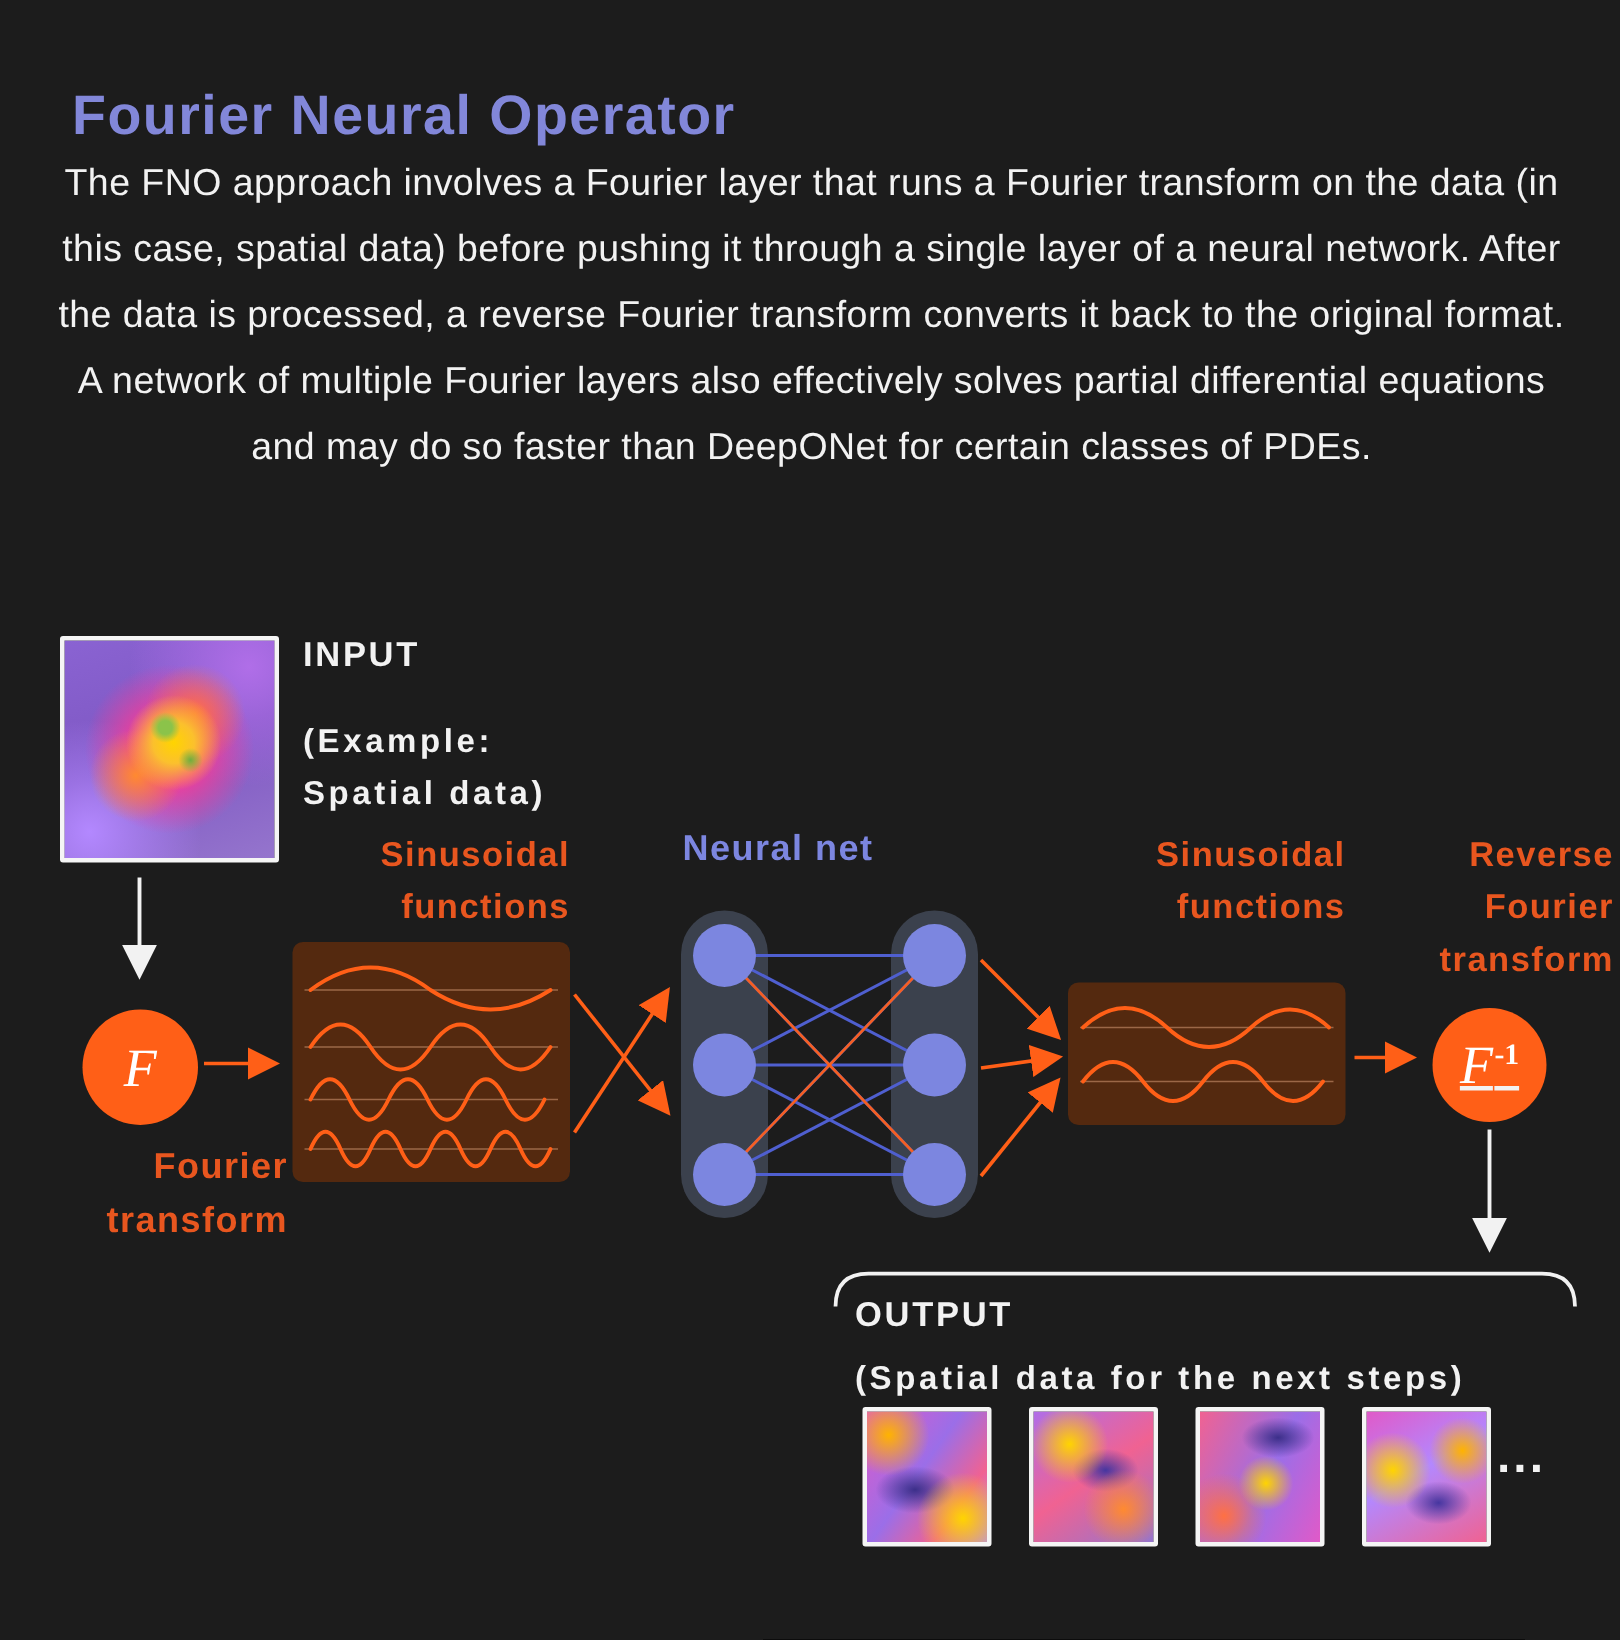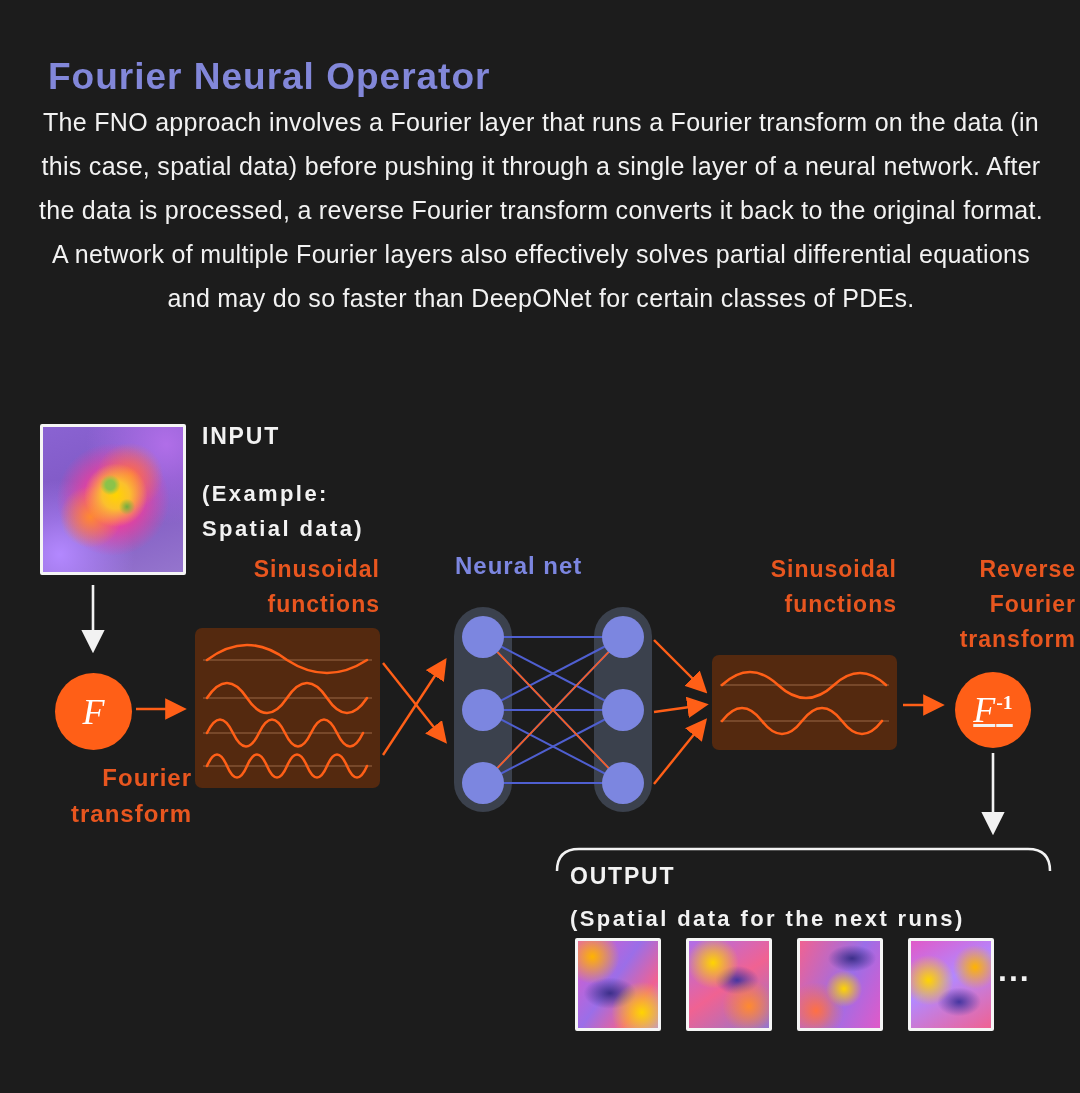--- a/index.html
+++ b/index.html
@@ -214,21 +214,21 @@
 
   <div class="lbl orange-lbl rev-label pre">Reverse
 Fourier
 transform</div>
   <div class="circle finv-circle">
     <span class="fsym"><span>F</span><sup>-1</sup></span>
   </div>
 
   <div class="lbl output-label">
     <div class="lbl-white-big">OUTPUT</div>
-    <div class="lbl-white-sub">(Spatial data for the next runs)</div>
+    <div class="lbl-white-sub">(Spatial data for the next steps)</div>
   </div>
   <div class="out-row">
     <div class="out-img heat-out1"></div>
     <div class="out-img heat-out2"></div>
     <div class="out-img heat-out3"></div>
     <div class="out-img heat-out4"></div>
   </div>
   <div class="ellipsis">...</div>
 
 </div>

